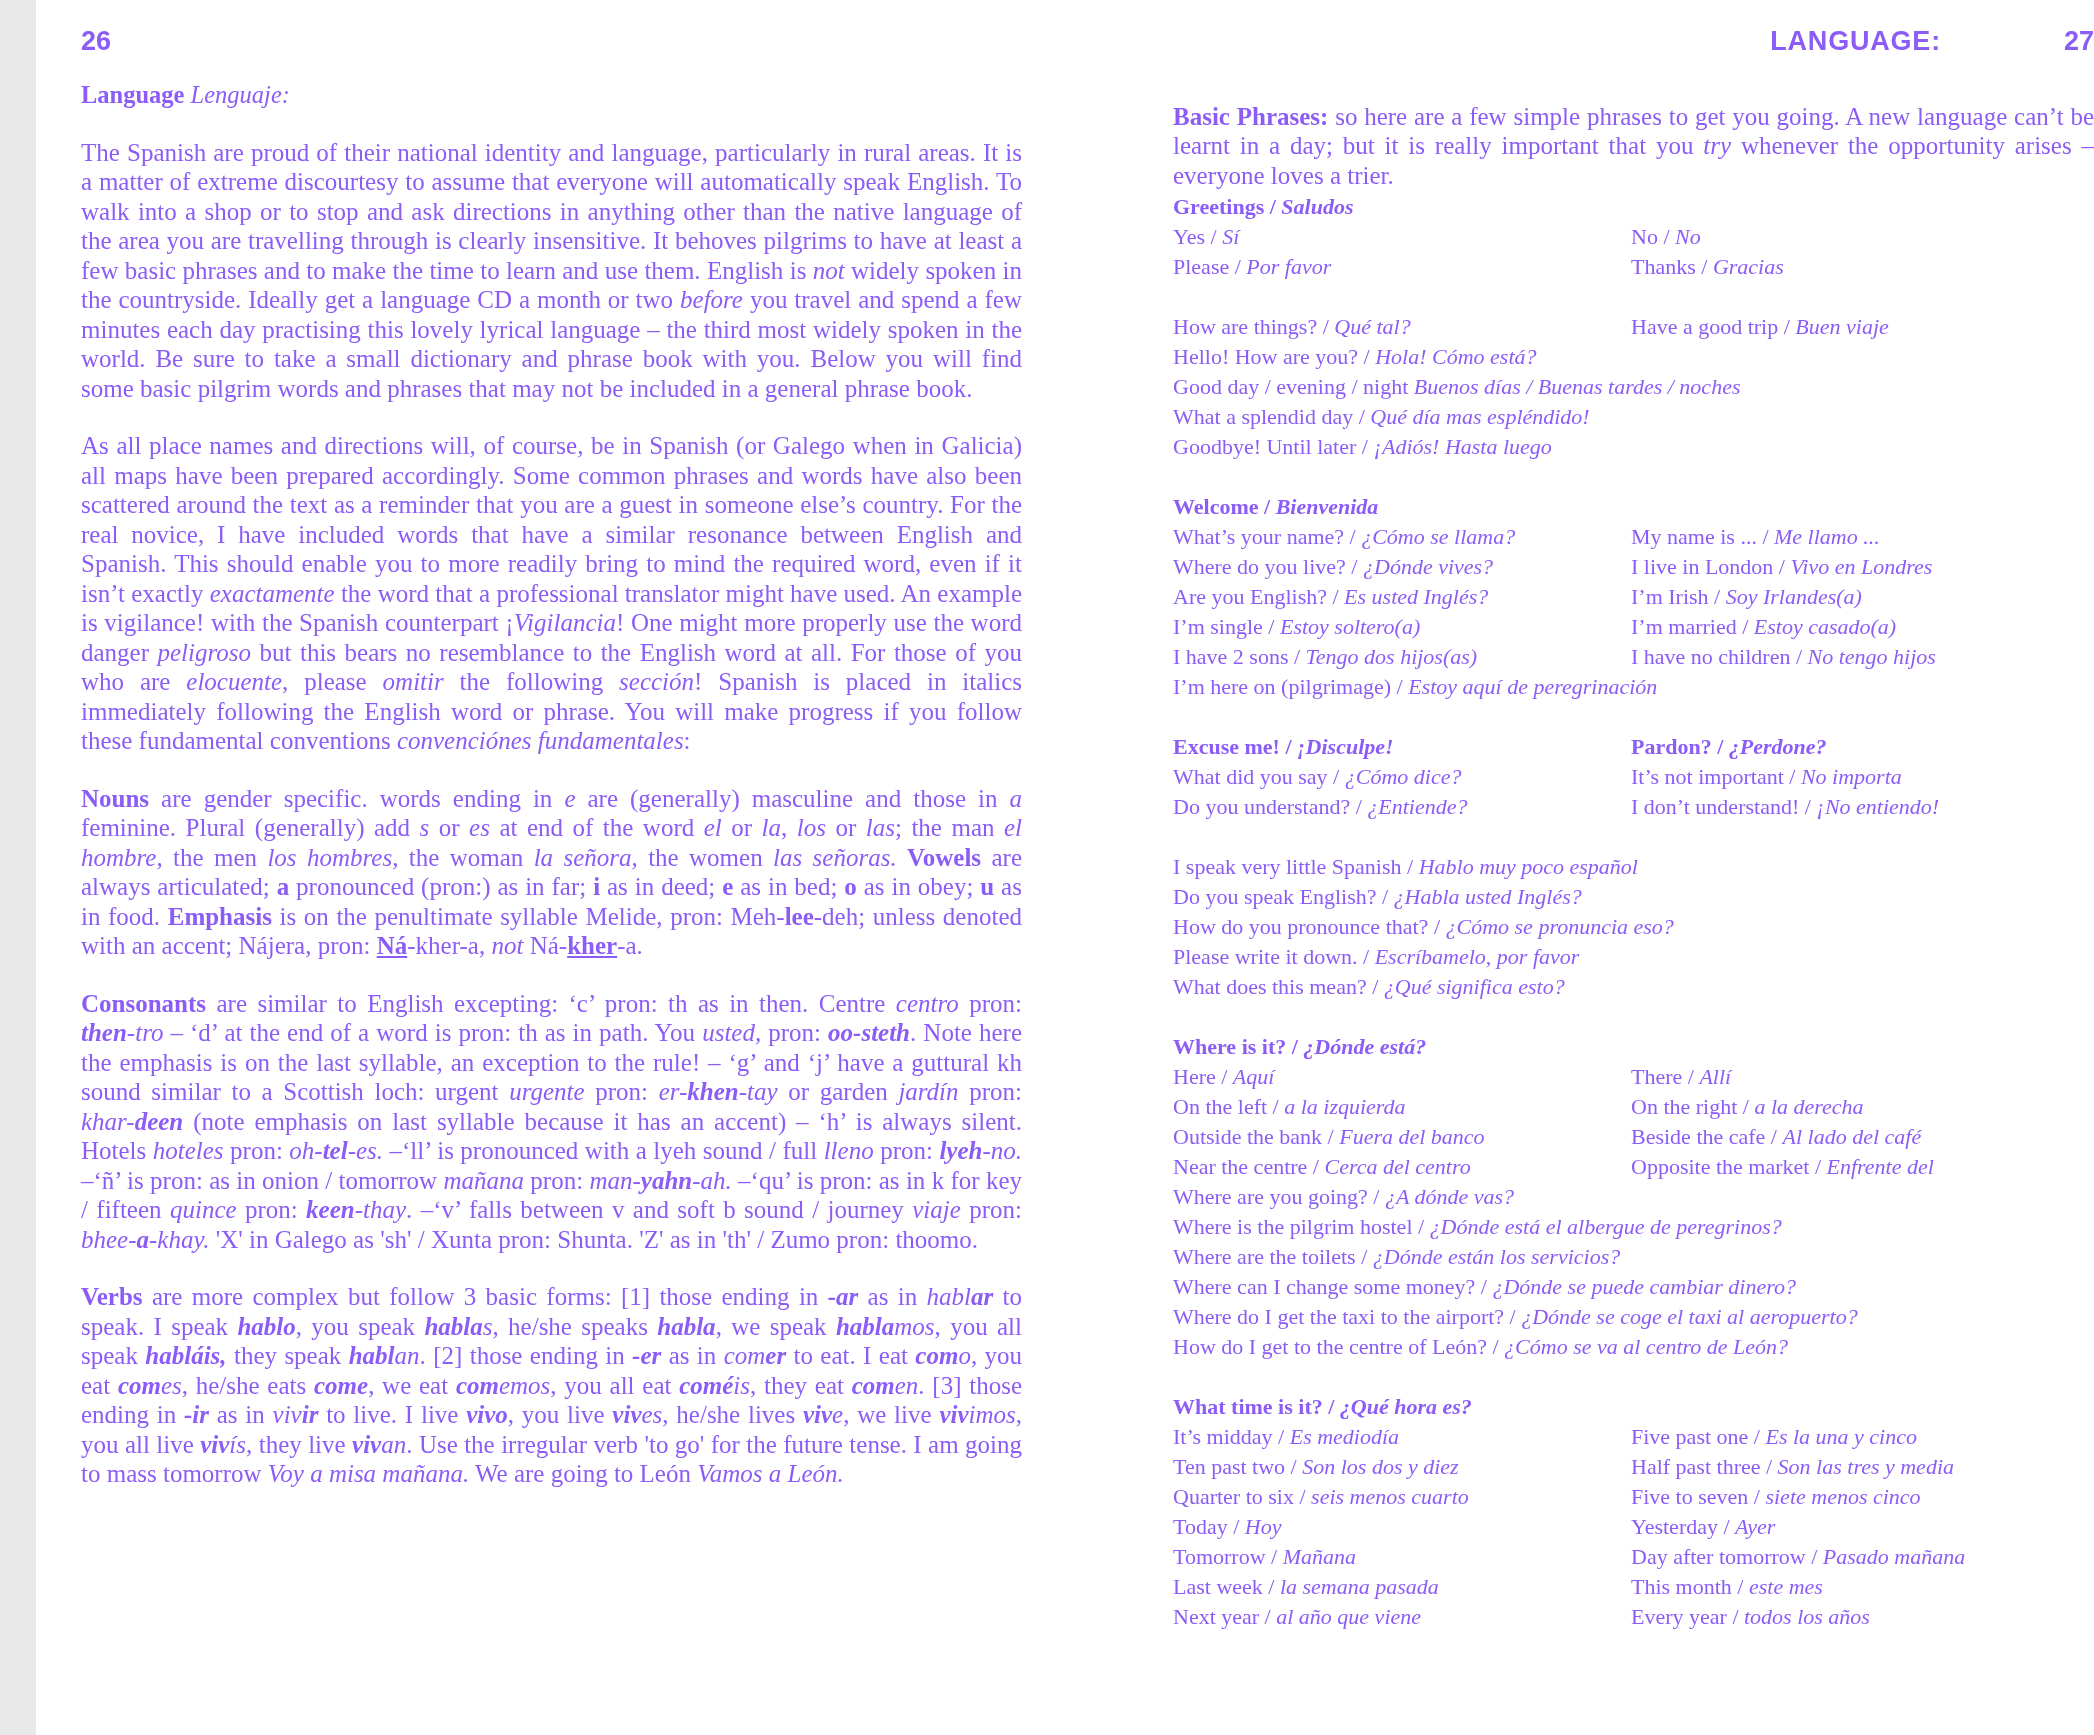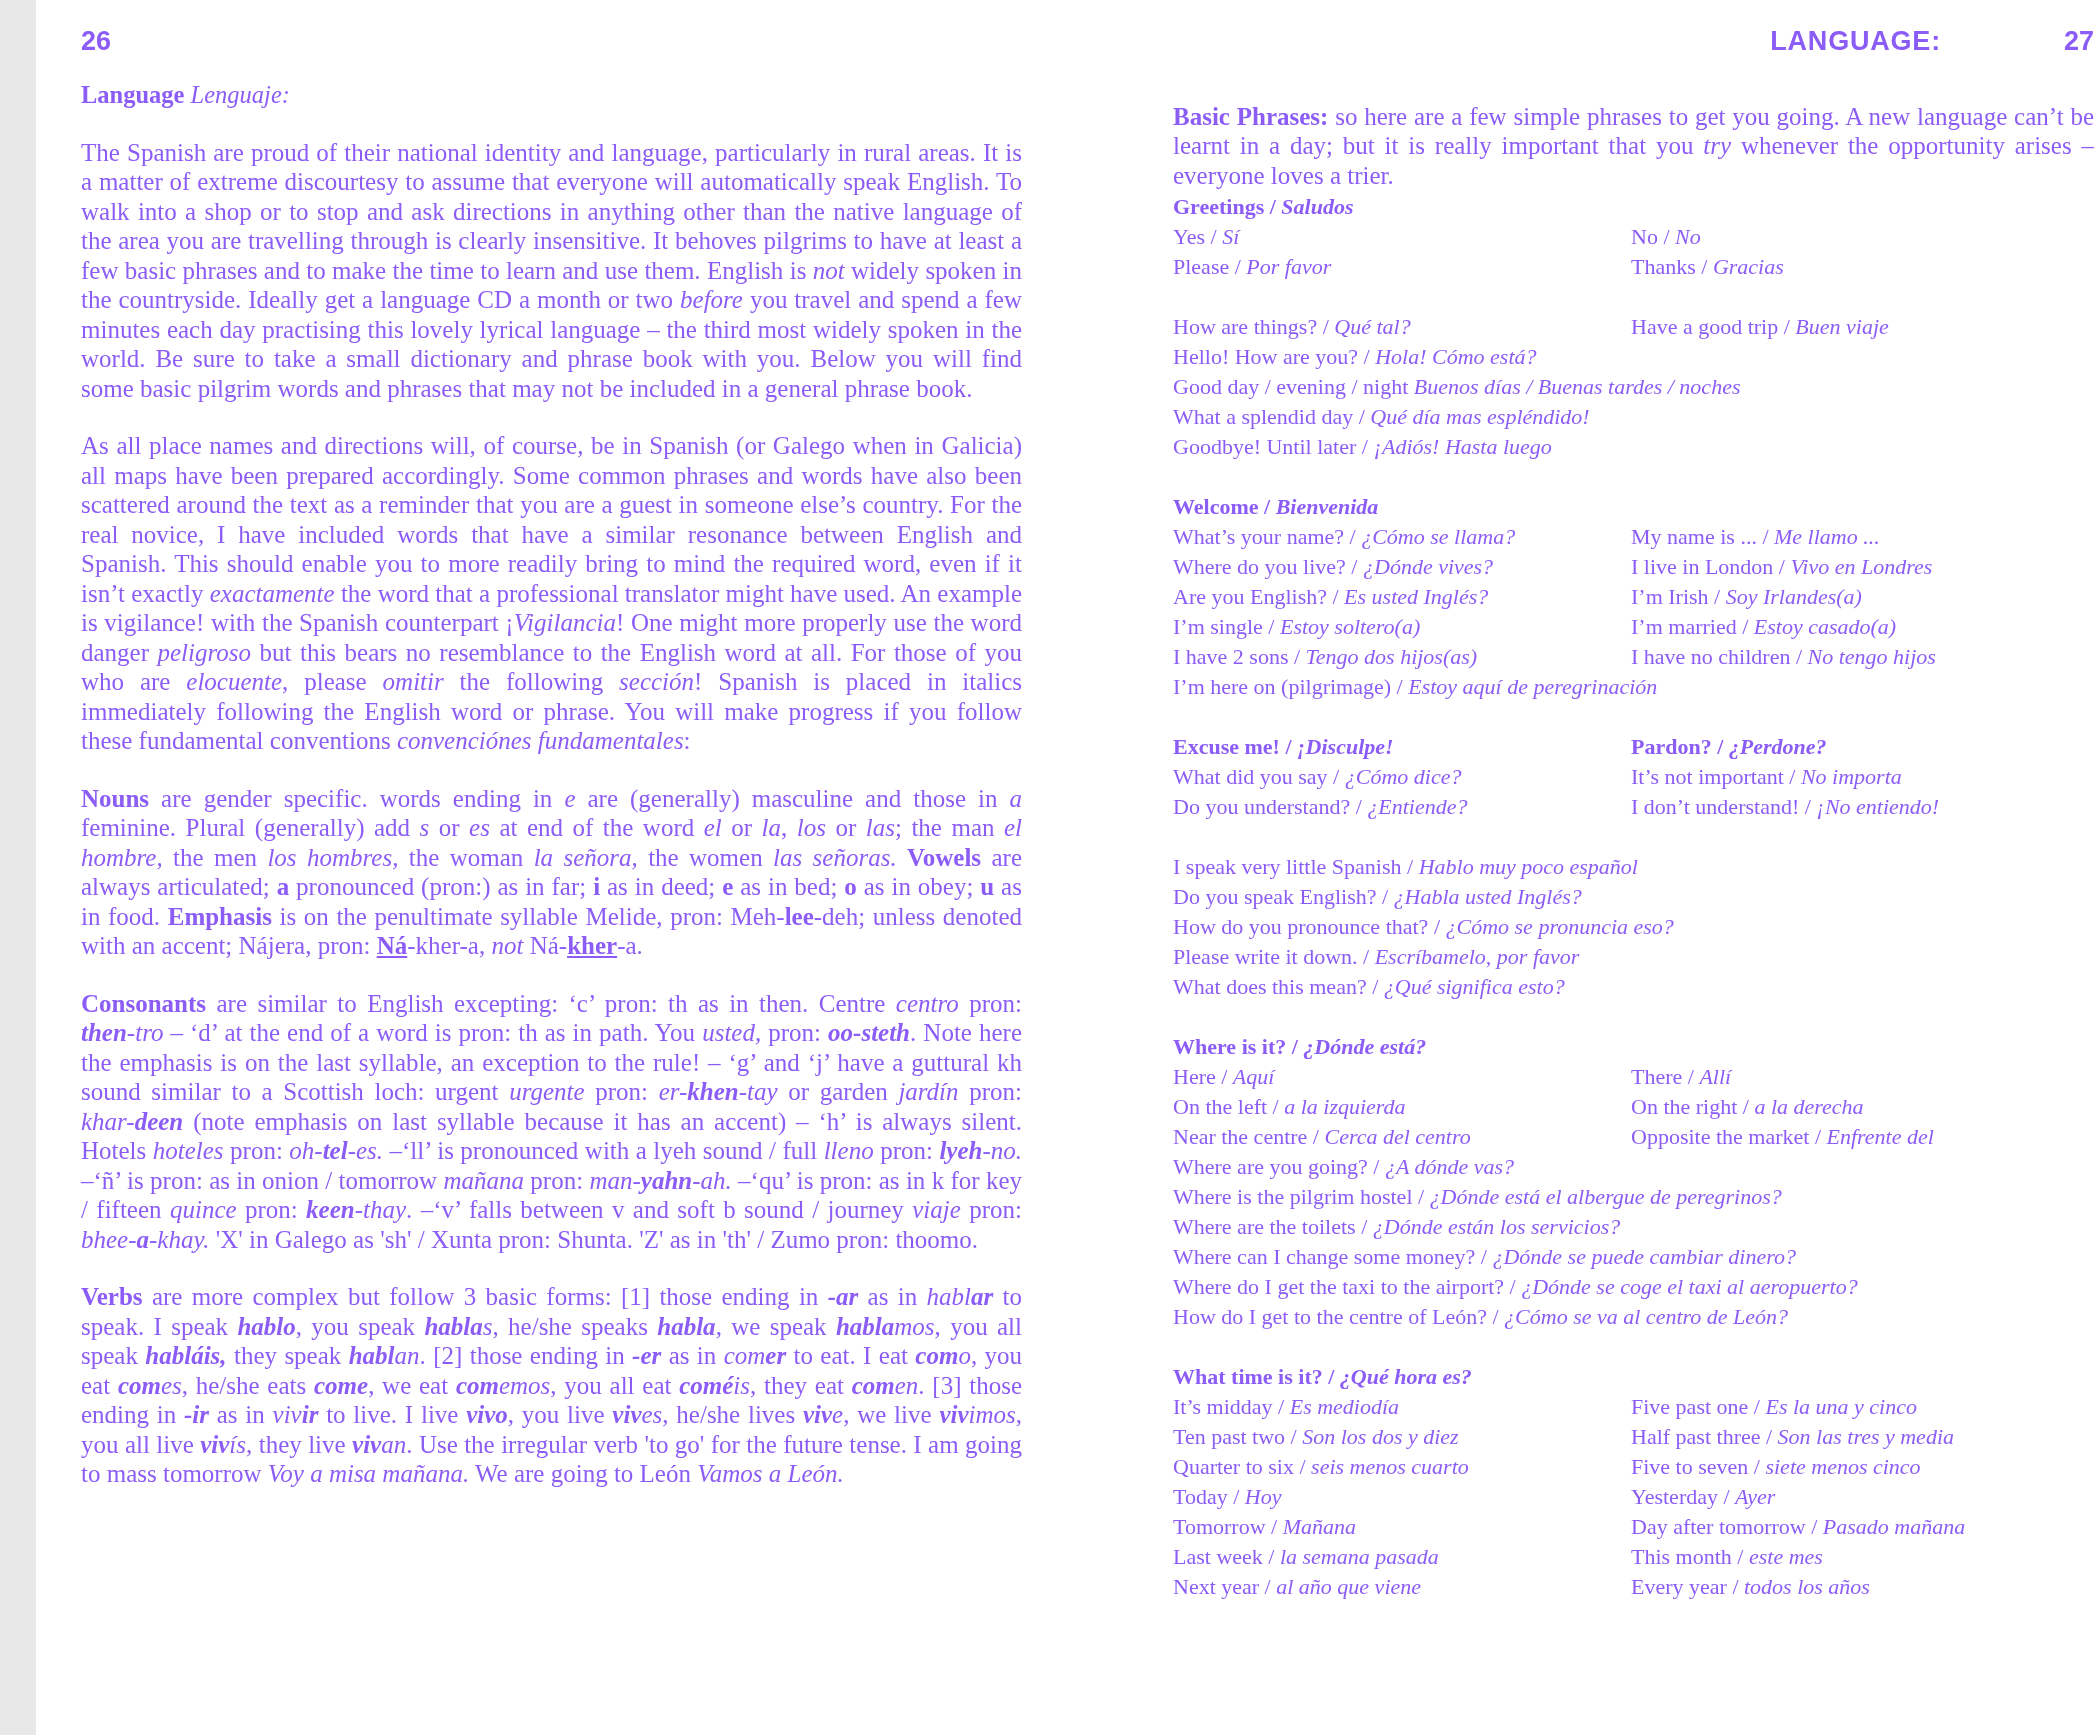--- a/index.html
+++ b/index.html
@@ -150,20 +150,24 @@
           </div>
           <div class="row">
             <span class="cell1"><span>Here / </span><span class="ri">Aquí</span></span>
             <span class="cell2"><span>There / </span><span class="ri">Allí</span></span>
           </div>
           <div class="row">
             <span class="cell1"><span>On the left / </span><span class="ri">a la izquierda</span></span>
             <span class="cell2"><span>On the right / </span><span class="ri">a la derecha</span></span>
           </div>
           <div class="row">
+            <span class="cell1"><span>Outside the bank / </span><span class="ri">Fuera del banco</span></span>
+            <span class="cell2"><span>Beside the cafe / </span><span class="ri">Al lado del café</span></span>
+          </div>
+          <div class="row">
             <span class="cell1"><span>Near the centre / </span><span class="ri">Cerca del centro</span></span>
             <span class="cell2"><span>Opposite the market / </span><span class="ri">Enfrente del</span></span>
           </div>
           <div class="row">
             <span class="cellfull"><span>Where are you going? / </span><span class="ri">¿A dónde vas?</span></span>
           </div>
           <div class="row">
             <span class="cellfull"><span>Where is the pilgrim hostel / </span><span class="ri">¿Dónde está el albergue de peregrinos?</span></span>
           </div>
           <div class="row">

